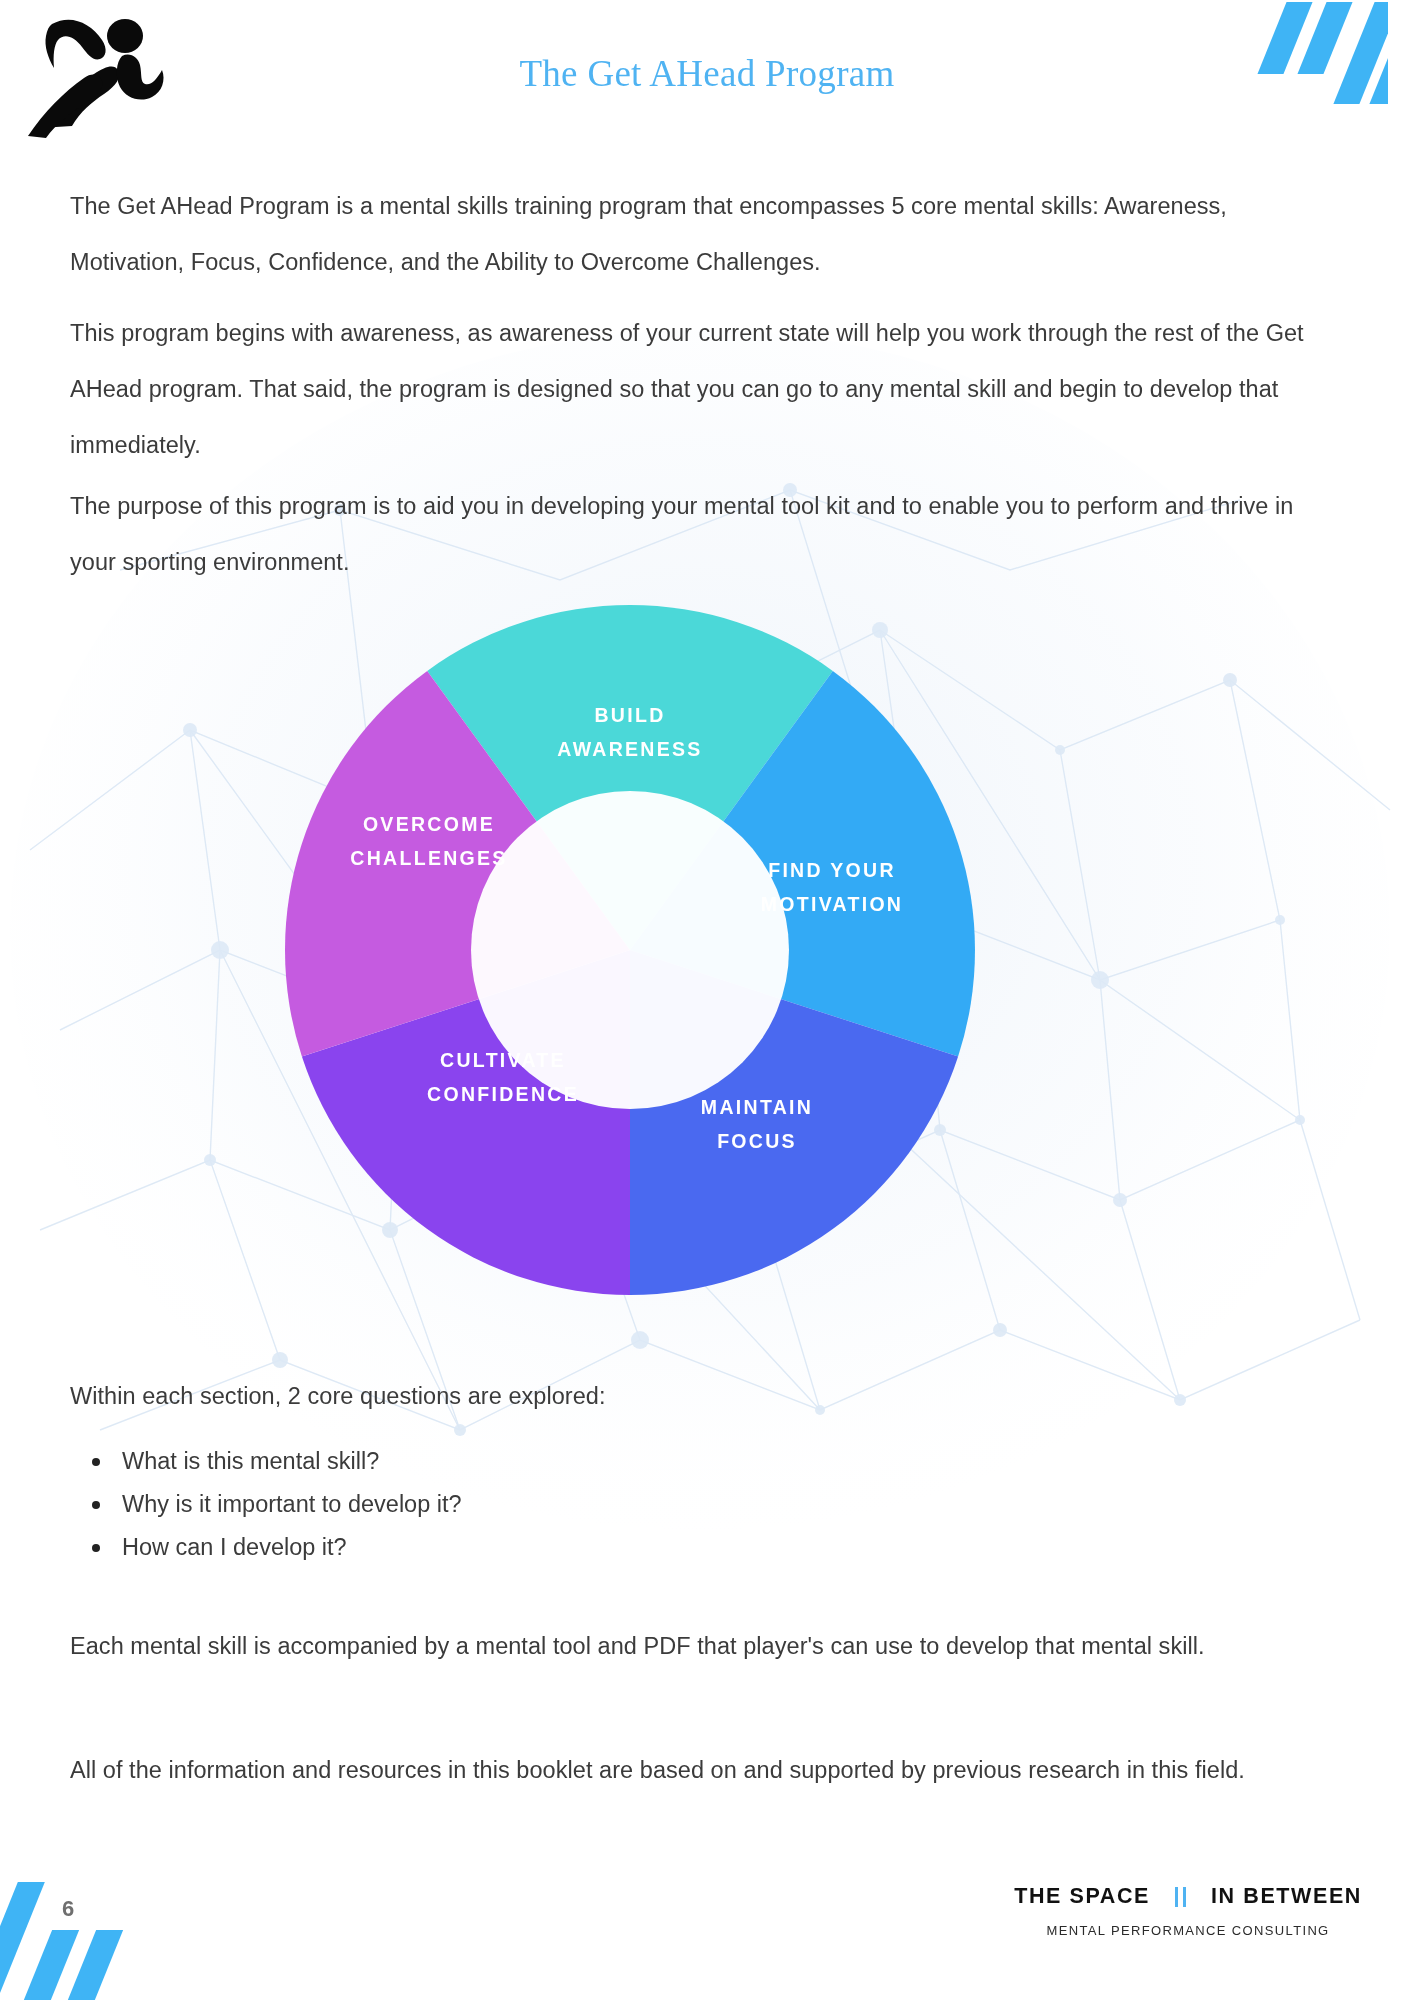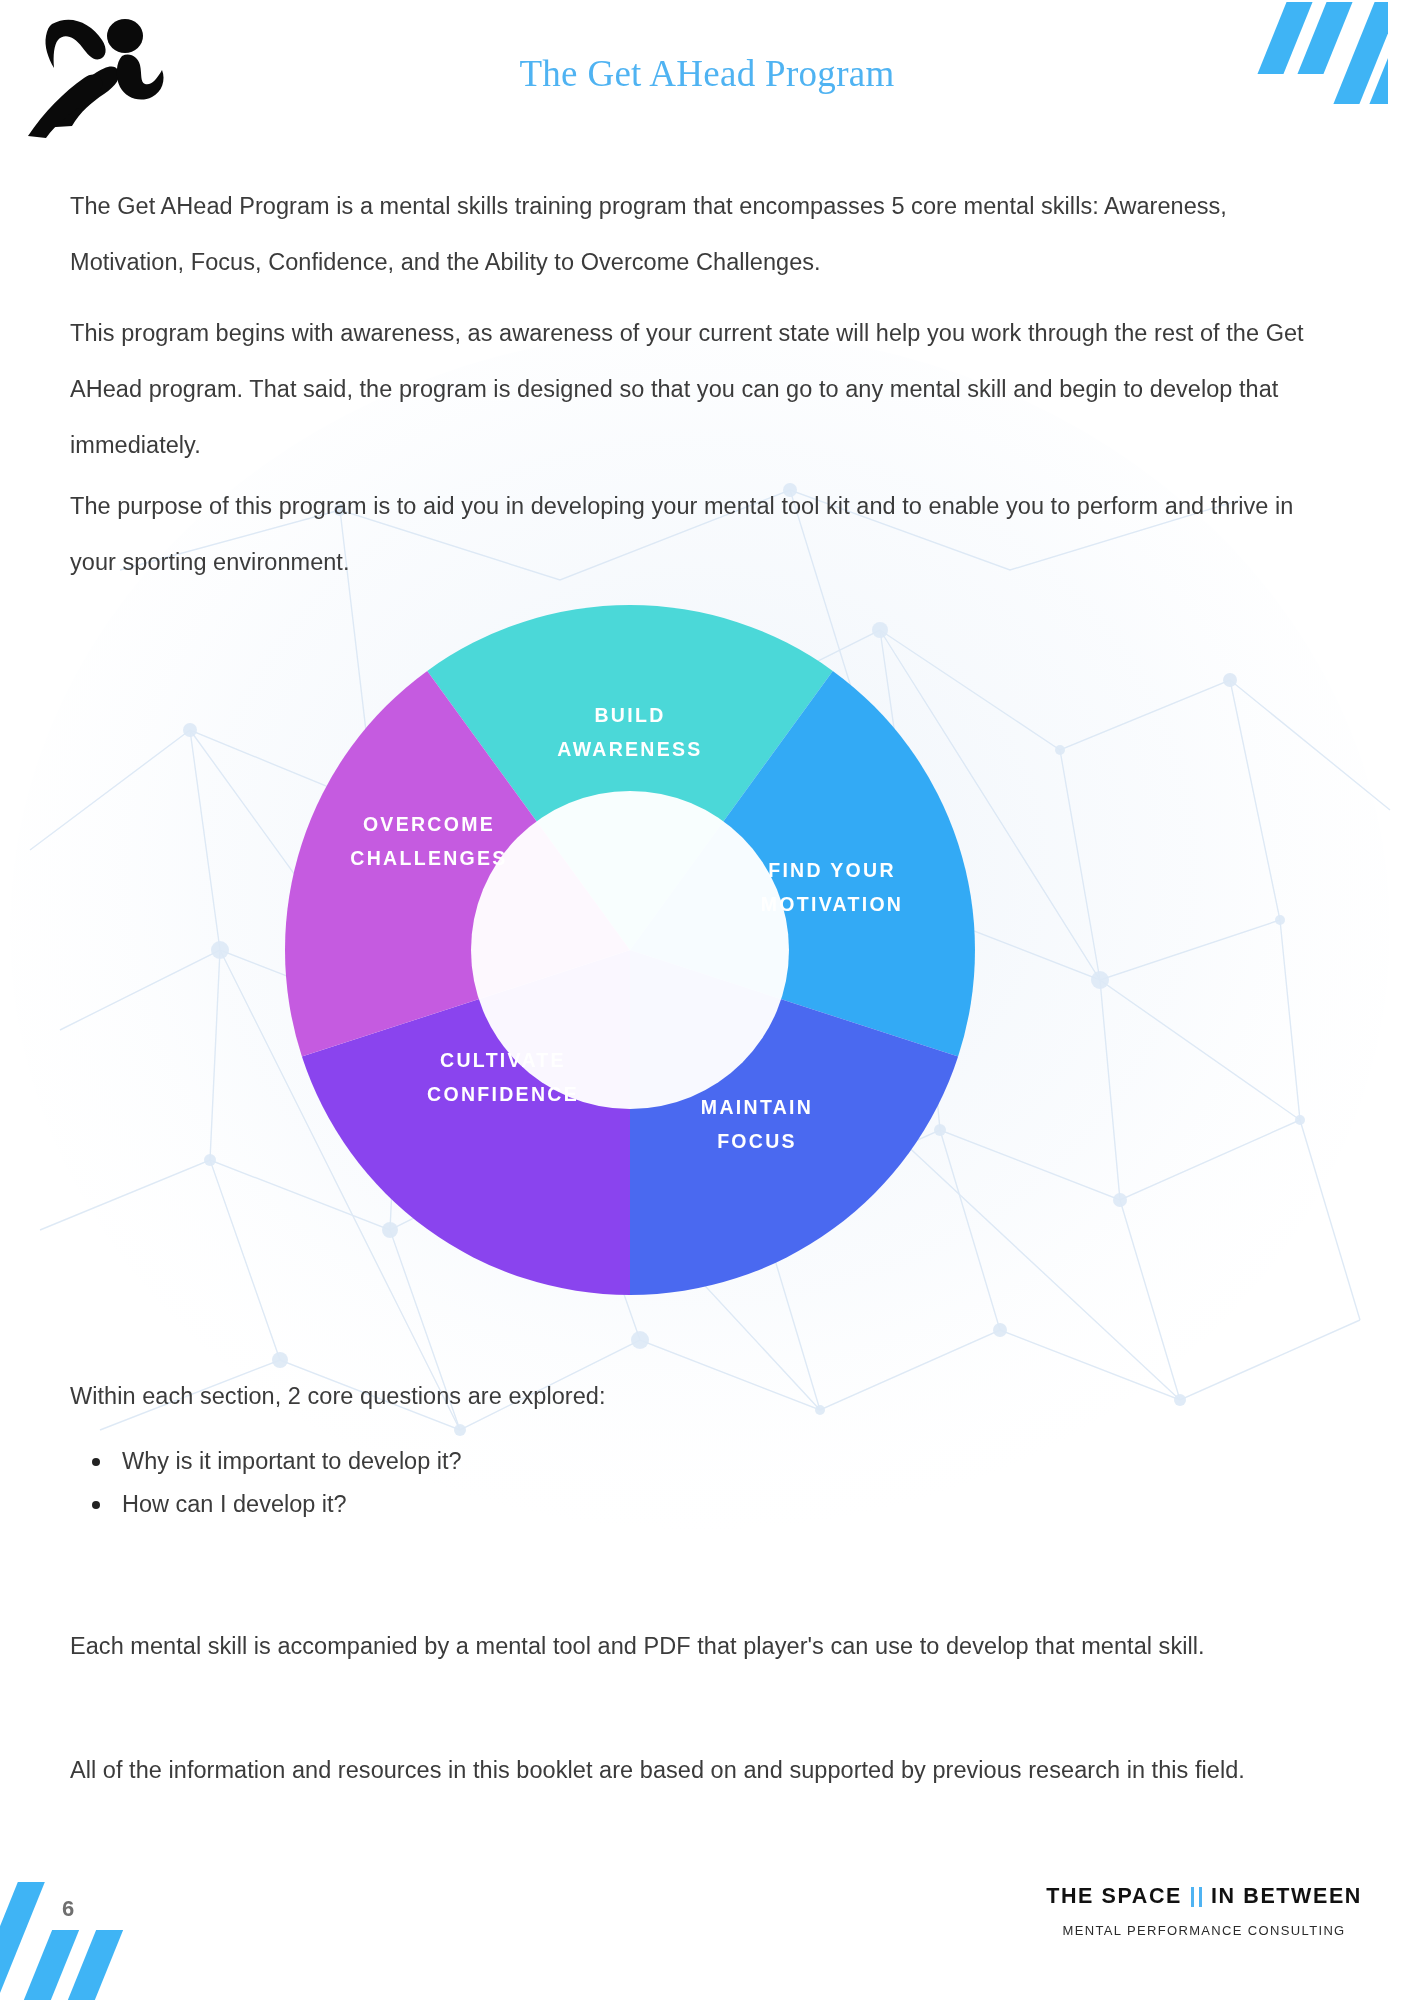--- a/index.html
+++ b/index.html
@@ -166,21 +166,21 @@
   #footer-brand {
     position: absolute;
     right: 52px; bottom: 62px;
     text-align: center;
     z-index: 7;
   }
   #brand-line {
     display: flex;
     align-items: center;
     justify-content: center;
-    gap: 0px;
+    gap: 16px;
     font-size: 21.5px;
     font-weight: 700;
     color: #111111;
     letter-spacing: 1.6px;
   }
   #brand-line .bars {
     display: inline-flex;
     gap: 5px;
     margin: 0 9px;
   }
@@ -330,20 +330,21 @@
       <g>
         <text class="donut-label" x="159" y="241">OVERCOME</text>
         <text class="donut-label" x="159" y="275">CHALLENGES</text>
       </g>
     </svg>
   </div>
 
   <p class="para" id="p4">Within each section, 2 core questions are explored:</p>
 
   <ul id="bullets">
+    <li>What is this mental skill?</li>
     <li>Why is it important to develop it?</li>
     <li>How can I develop it?</li>
   </ul>
 
   <p class="para" id="p5">Each mental skill is accompanied by a mental tool and PDF that player's can use to develop that mental skill.</p>
   <p class="para" id="p6">All of the information and resources in this booklet are based on and supported by previous research in this field.</p>
 </div>
 
 <div id="deco-bottom-left">
   <span class="slash b1"></span>

